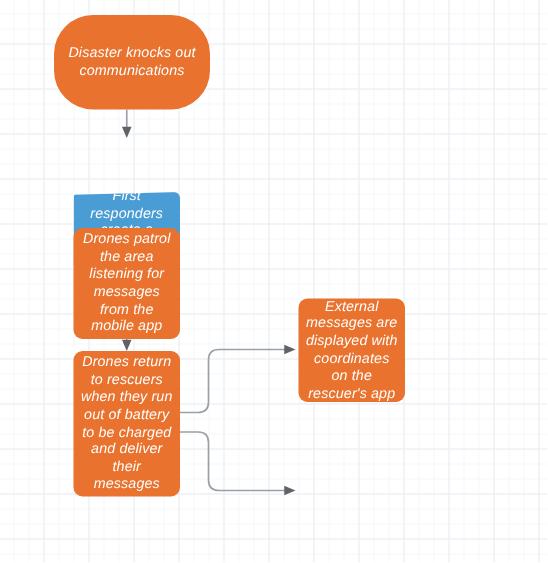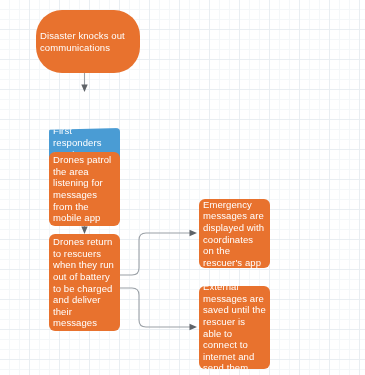--- a/index.html
+++ b/index.html
@@ -21,22 +21,23 @@
     background-size: 30px 30px, 30px 30px, 10px 10px, 10px 10px;
     background-position: -1px -1px, -1px -1px, -1px -1px, -1px -1px;
     font-family: "Liberation Sans", sans-serif;
   }
   .node {
     position: absolute;
     box-sizing: border-box;
     display: flex;
     align-items: center;
     justify-content: center;
-    text-align: left;
+    text-align: center;
     color: #ffffff;
+    font-style: italic;
     line-height: 1.22;
     letter-spacing: 0.1px;
     padding: 3px 4px;
     word-wrap: break-word;
     overflow: hidden;
   }
   .orange { background: #e8722e; }
   .blue   { background: #4a9cd4; }
 
   
@@ -111,17 +112,16 @@
   </svg>
 
   <div class="node orange" id="node-disaster">Disaster knocks out communications</div>
 
   <div class="node blue" id="node-responders">First responders create a rescue mission</div>
 
   <div class="node orange" id="node-return">Drones return to rescuers when they run out of battery to be charged and deliver their messages</div>
 
   <div class="node orange" id="node-patrol">Drones patrol the area listening for messages from the mobile app</div>
 
-  <div class="node orange" id="node-emergency">Emergency messages are displayed with coordinates on the rescuer's app</div>
+  <div class="node orange" id="node-emergency">External messages are displayed with coordinates on the rescuer's app</div>
 
-  <div class="node orange" id="node-external">External messages are saved until the rescuer is able to connect to internet and send them</div>
 
 </div>
 
 </body></html>

